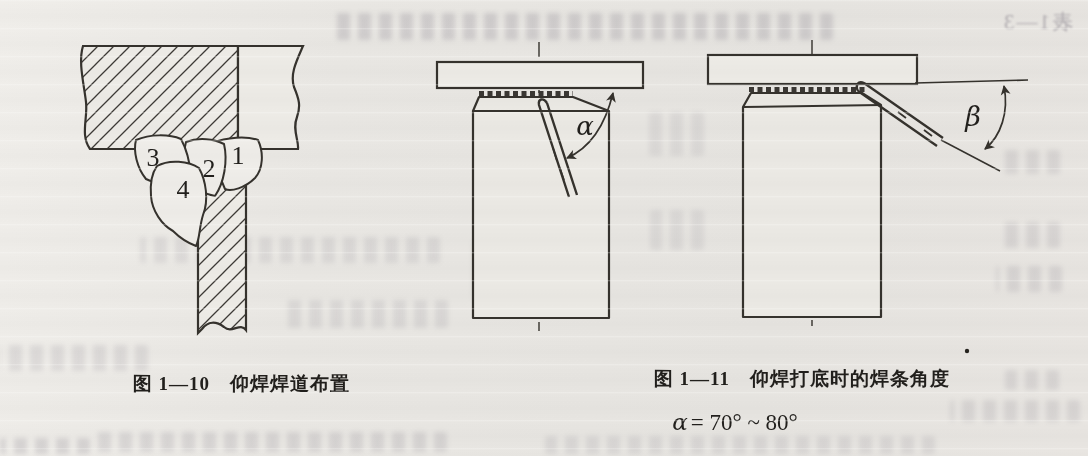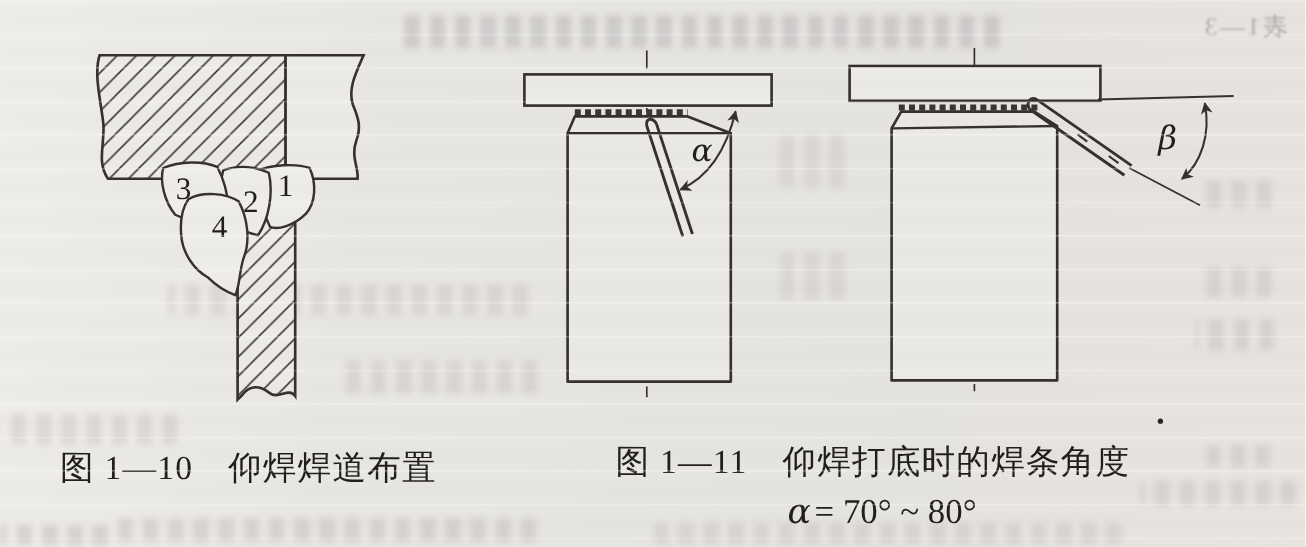--- a/index.html
+++ b/index.html
@@ -30,34 +30,34 @@
     filter:blur(0.8px);
     color:#6a6472;
     font-size:21px;
     letter-spacing:2px;
     white-space:nowrap;
   }
   .diagram{position:absolute;left:0;top:0;}
   .caption{
     position:absolute;
     color:#211f1c;
-    font-size:28px;
-    font-weight:normal;
+    font-size:19px;
+    font-weight:bold;
     letter-spacing:1px;
-    text-align:center;
+    text-align:right;
     white-space:nowrap;
   }
   .formula-row{
     position:absolute;
     display:flex;
     justify-content:center;
     align-items:flex-end;
     gap:54px;
     color:#211f1c;
-    font-size:29px;
+    font-size:23px;
   }
   .formula{white-space:nowrap;}
   .sym{font-style:italic;font-family:"DejaVu Serif",serif;margin-right:3px;}
   .svg-label{font-family:"Liberation Serif","DejaVu Serif",serif;fill:#211f1c;}
   .svg-greek{font-family:"DejaVu Serif",serif;font-style:italic;fill:#211f1c;}
 </style>
 </head>
 <body>
 
 <div class="page">

